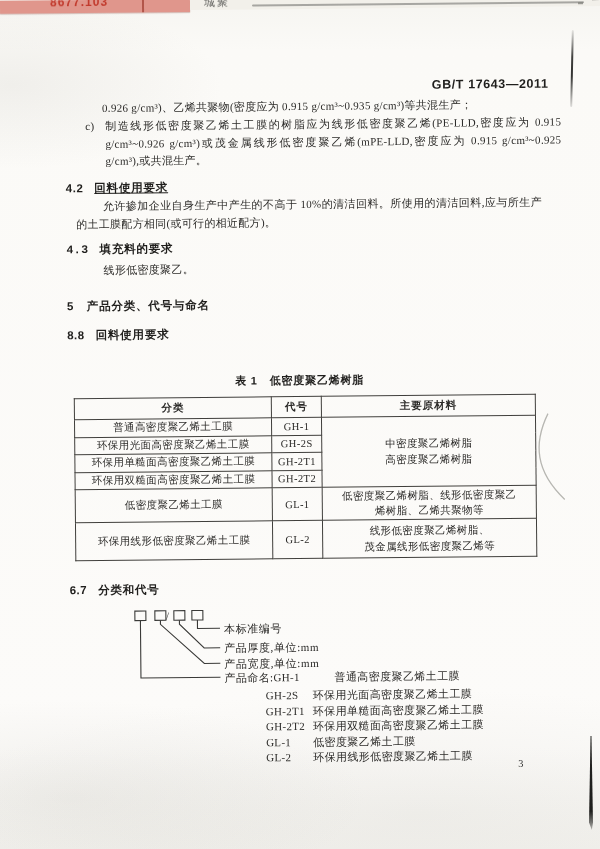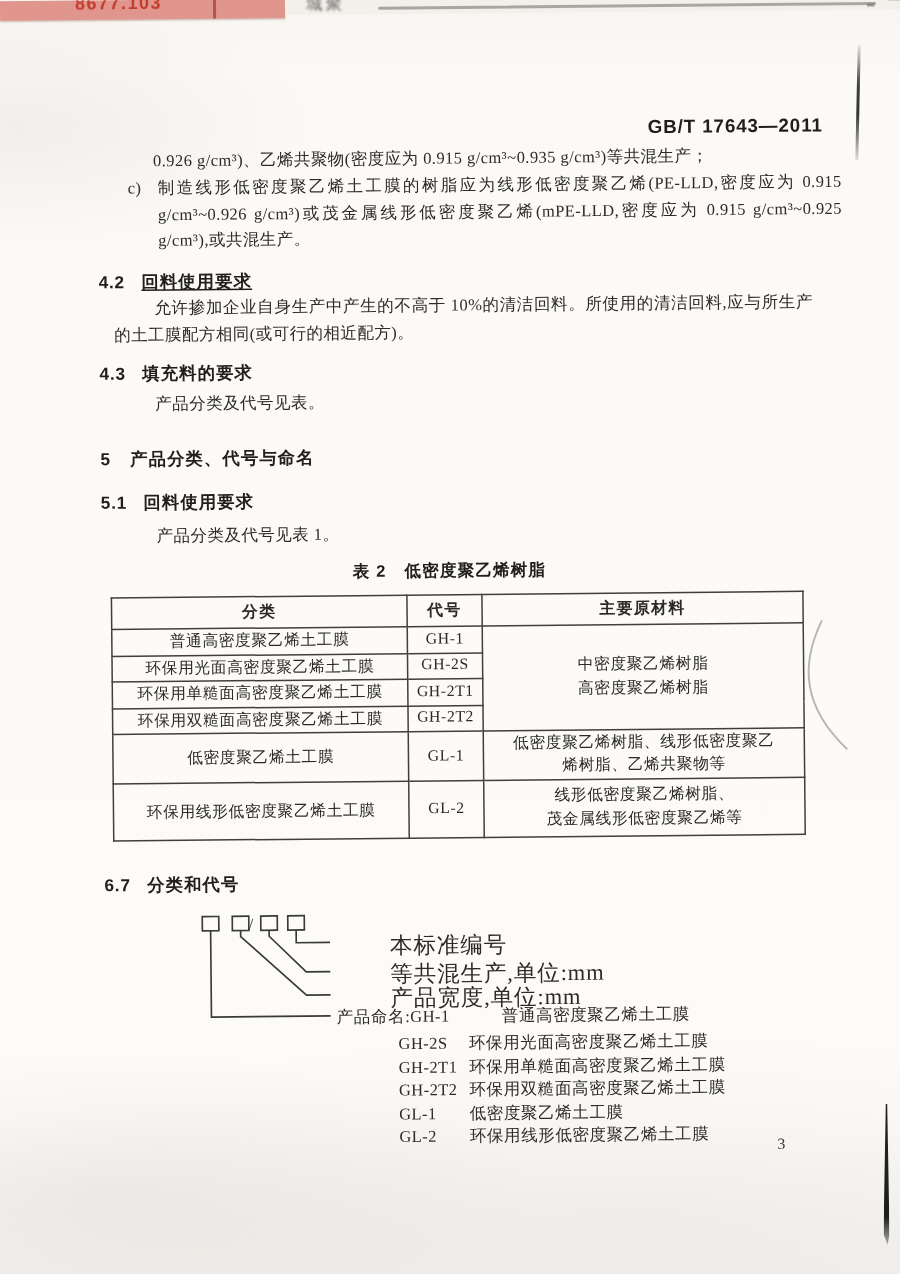--- a/index.html
+++ b/index.html
@@ -38,21 +38,21 @@
   
   .cap{font-family:"Liberation Sans",sans-serif;font-weight:bold;font-size:11px;color:#201f1d;letter-spacing:.8px;text-align:center;}
   .cap .num{margin-right:12px;}
   table.t1{border-collapse:collapse;table-layout:fixed;width:461px;}
   table.t1 td{border:1px solid #403f3c;text-align:center;vertical-align:middle;font-size:10.5px;color:#2b2a28;letter-spacing:.4px;padding:0;overflow:hidden;}
   table.t1 .th{font-family:"Liberation Sans",sans-serif;font-weight:bold;font-size:10.5px;letter-spacing:1px;}
   tr.hrow{height:21px;} tr.srow{height:17.5px;} tr.r5{height:33px;} tr.r6{height:38px;}
   .cell-lines div{line-height:15.5px;}
 
   
-  .callout{font-size:15px;color:#2c2b29;letter-spacing:.6px;white-space:nowrap;margin-left:36px;}
+  .callout{font-size:11px;color:#2c2b29;letter-spacing:.6px;white-space:nowrap;}
   .codeline{font-size:11px;color:#2c2b29;letter-spacing:.4px;white-space:nowrap;}
   .codeline .cd{display:inline-block;min-width:47px;letter-spacing:.3px;}
   .pagenum{font-size:10.5px;color:#333;}
 
   
   .edgeA{position:absolute;left:571px;top:30px;width:2.2px;height:77px;border-radius:2px;transform:rotate(1.2deg);
     background:linear-gradient(180deg,rgba(60,60,58,.1),rgba(30,30,28,.85) 35%,rgba(30,30,28,.9) 60%,rgba(60,60,58,.15));}
   .edgeB{position:absolute;left:589px;top:736px;width:4px;height:94px;
     background:linear-gradient(180deg,rgba(25,25,23,.95),rgba(25,25,23,.98) 80%,rgba(80,80,76,.4));
     clip-path:polygon(38% 0,62% 0,100% 92%,70% 100%,0 92%);}
@@ -85,36 +85,35 @@
     <div class="abs body-t hang" style="left:88px;top:116px;width:456px;">
       <span class="marker">c)</span>
       <span>制造线形低密度聚乙烯土工膜的树脂应为线形低密度聚乙烯(PE-LLD,密度应为 0.915 g/cm³~0.926 g/cm³)或茂金属线形低密度聚乙烯(mPE-LLD,密度应为 0.915 g/cm³~0.925 g/cm³),或共混生产。</span>
     </div>
 
     <div class="abs heading" style="left:68px;top:179px;text-decoration:underline;">
       <span class="num">4.2</span><span>回料使用要求</span>
     </div>
     <div class="abs body-t" style="left:78px;top:196px;width:466px;text-indent:27px;">允许掺加企业自身生产中产生的不高于 10%的清洁回料。所使用的清洁回料,应与所生产的土工膜配方相同(或可行的相近配方)。</div>
 
-    <div class="abs heading" style="left:68px;top:240px;">
+    <div class="abs heading" style="left:68px;top:240px;font-family:Liberation Mono, monospace;">
       <span class="num">4.3</span><span>填充料的要求</span>
     </div>
-    <div class="abs body-t nowrap" style="left:105px;top:260px;">产品分类及代号见表。</div>
+    <div class="abs body-t nowrap" style="left:105px;top:260px;">线形低密度聚乙。</div>
 
     <div class="abs heading" style="left:68px;top:297px;">
       <span class="num" style="margin-right:13px;">5</span><span>产品分类、代号与命名</span>
     </div>
 
     <div class="abs heading" style="left:68px;top:326px;">
-      <span class="num">5.1</span><span>回料使用要求</span>
-    </div>
-    <div class="abs body-t nowrap" style="left:105px;top:348px;">产品分类及代号见表 1。</div>
+      <span class="num">8.8</span><span>回料使用要求</span>
+    </div>
 
     <div class="abs cap" style="left:20px;top:373px;width:560px;">
-      <span class="num">表 2</span><span>低密度聚乙烯树脂</span>
+      <span class="num">表 1</span><span>低密度聚乙烯树脂</span>
     </div>
 
     <table class="t1 abs" style="left:74px;top:396px;">
       <colgroup>
           <col style="width:197px">
           <col style="width:50px">
           <col style="width:214px">
         </colgroup>
       <tbody>
           <tr class="hrow">
@@ -173,21 +172,21 @@
         <rect x="190" y="9.5" width="11" height="9.5"></rect>
         <path d="M195.5,19 L195.5,27.5 L218,27.5"></path>
         <path d="M177.5,19 L177.5,23 L202,47 L218,47"></path>
         <path d="M158.5,19 L158.5,23 L202,62.5 L218,62.5"></path>
         <path d="M138.5,19 L138.5,76.5 L218,76.5"></path>
       </g>
       <text x="164" y="18.5" font-size="11" fill="#3a3a38">/</text>
     </svg>
 
     <div class="abs callout" style="left:222px;top:620.5px;">本标准编号</div>
-    <div class="abs callout" style="left:222px;top:640px;">等共混生产,单位:mm</div>
+    <div class="abs callout" style="left:222px;top:640px;">产品厚度,单位:mm</div>
     <div class="abs callout" style="left:222px;top:655.5px;text-align:right;">产品宽度,单位:mm</div>
 
     <div class="abs codeline" style="left:222px;top:670px;">
       <span>产品命名:</span><span class="cd">GH-1</span><span style="display:inline-block;width:14px;"></span><span>普通高密度聚乙烯土工膜</span>
     </div>
     <div class="abs codeline" style="left:263px;top:688px;">
       <span class="cd">GH-2S</span><span>环保用光面高密度聚乙烯土工膜</span>
     </div>
     <div class="abs codeline" style="left:263px;top:703.5px;">
       <span class="cd">GH-2T1</span><span>环保用单糙面高密度聚乙烯土工膜</span>

